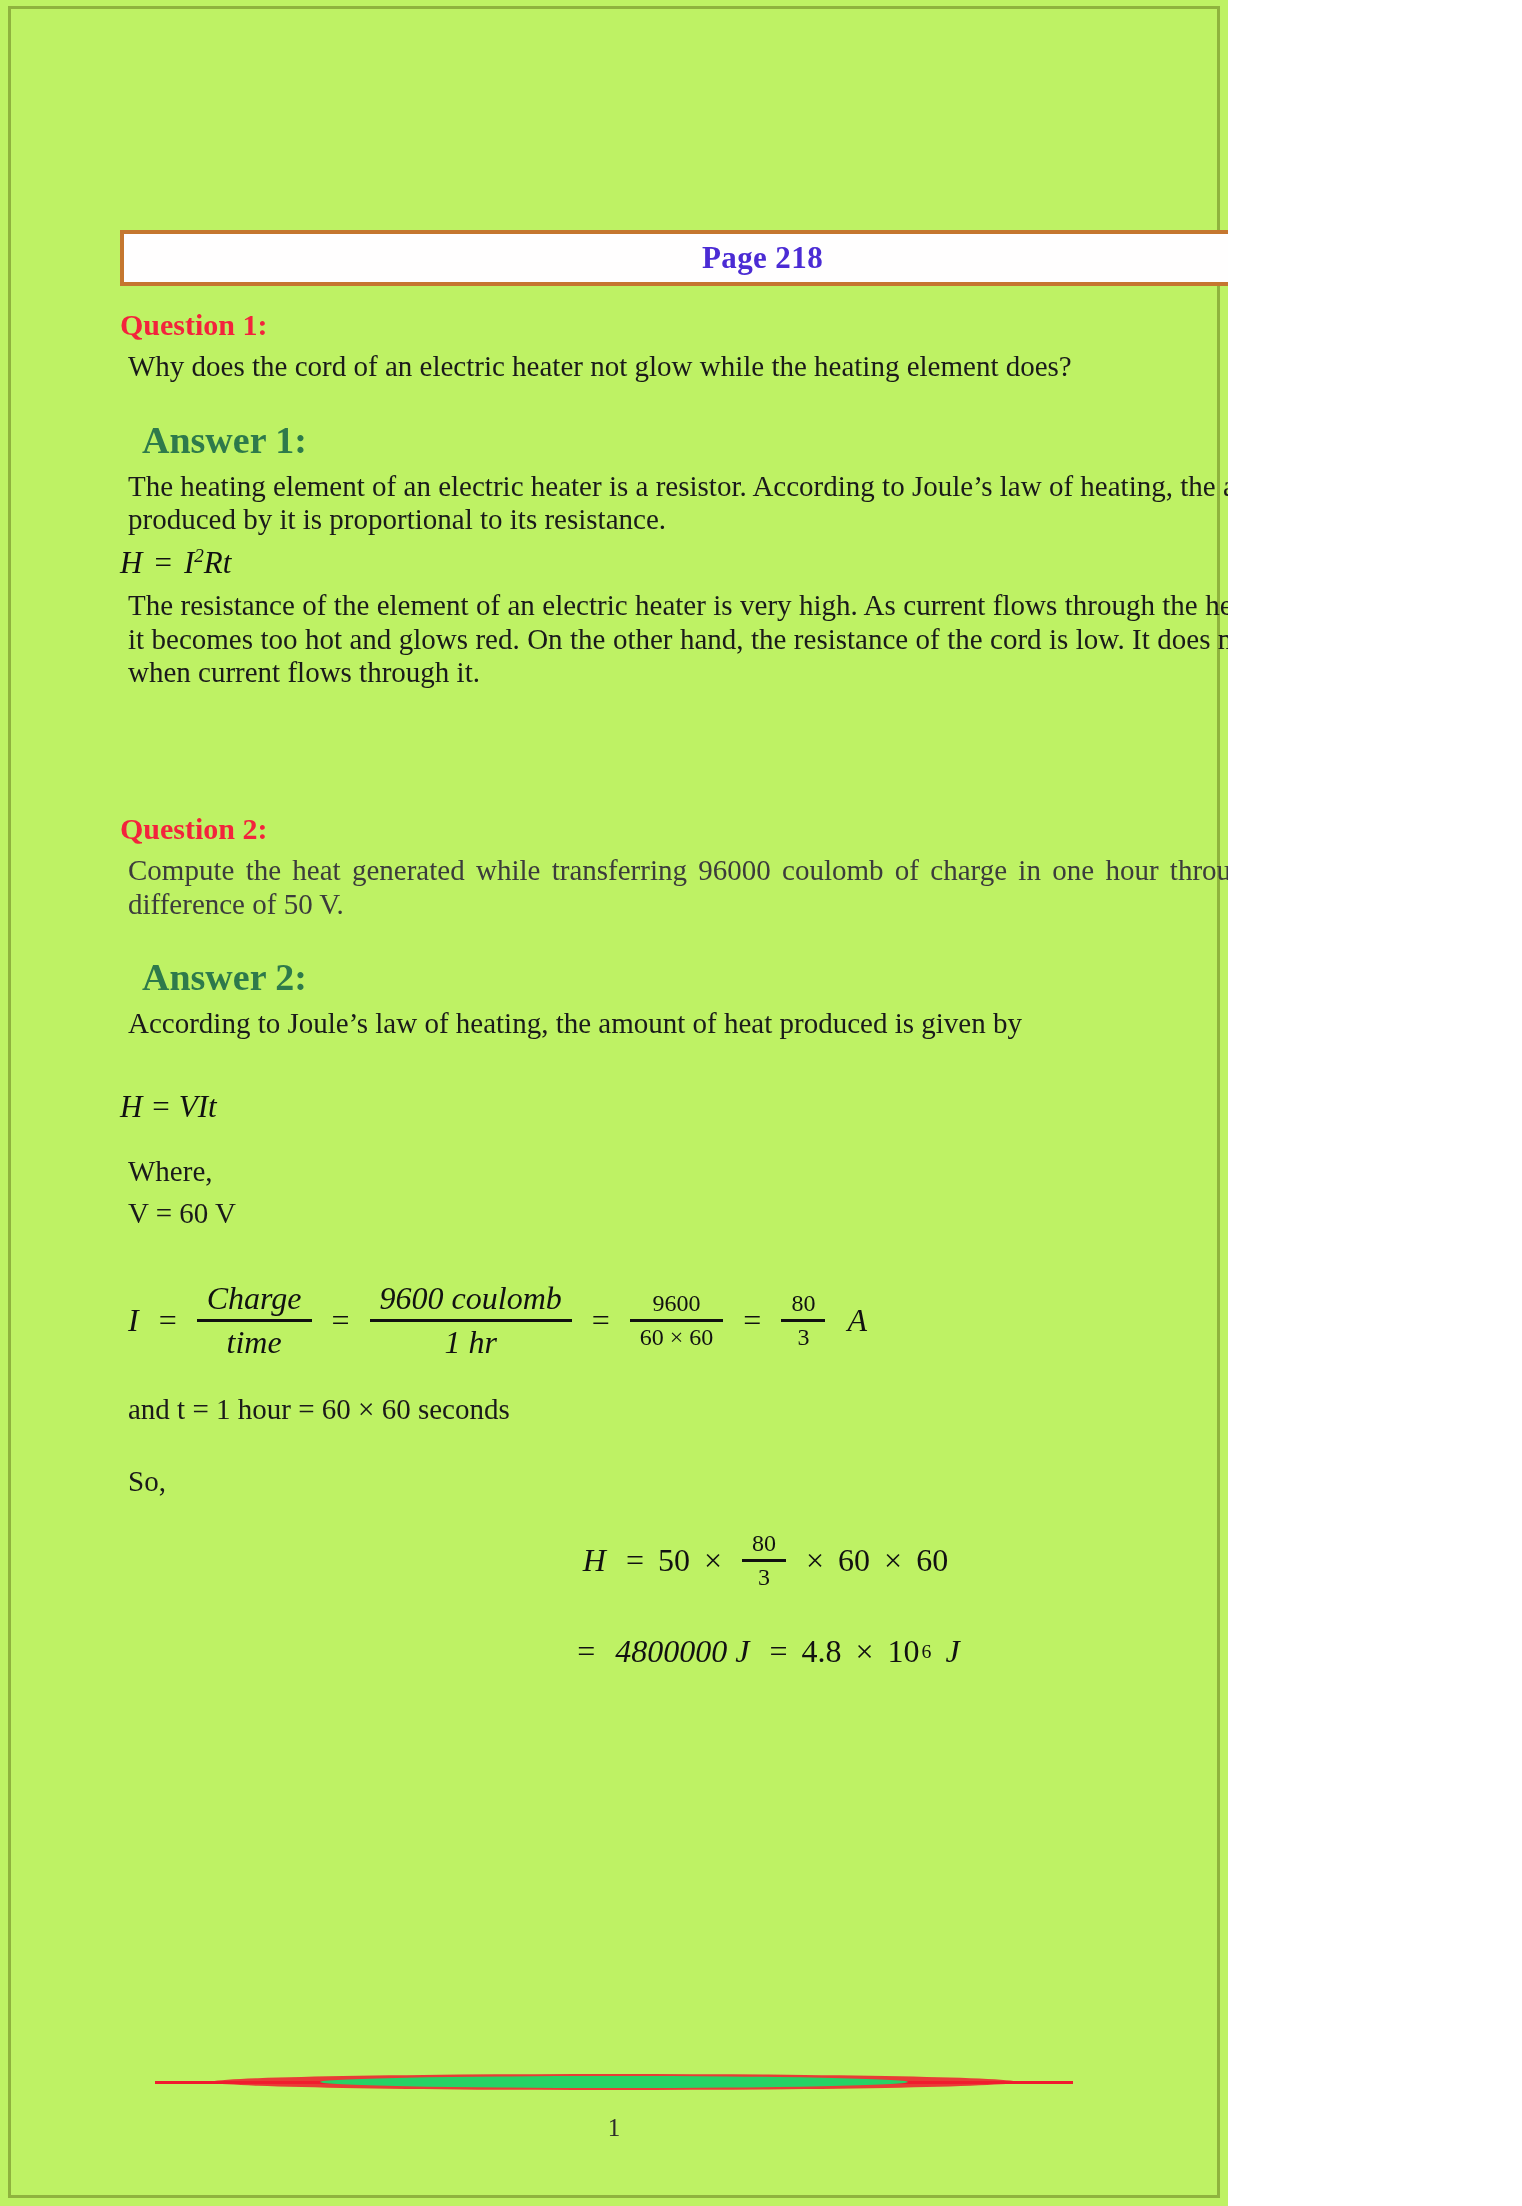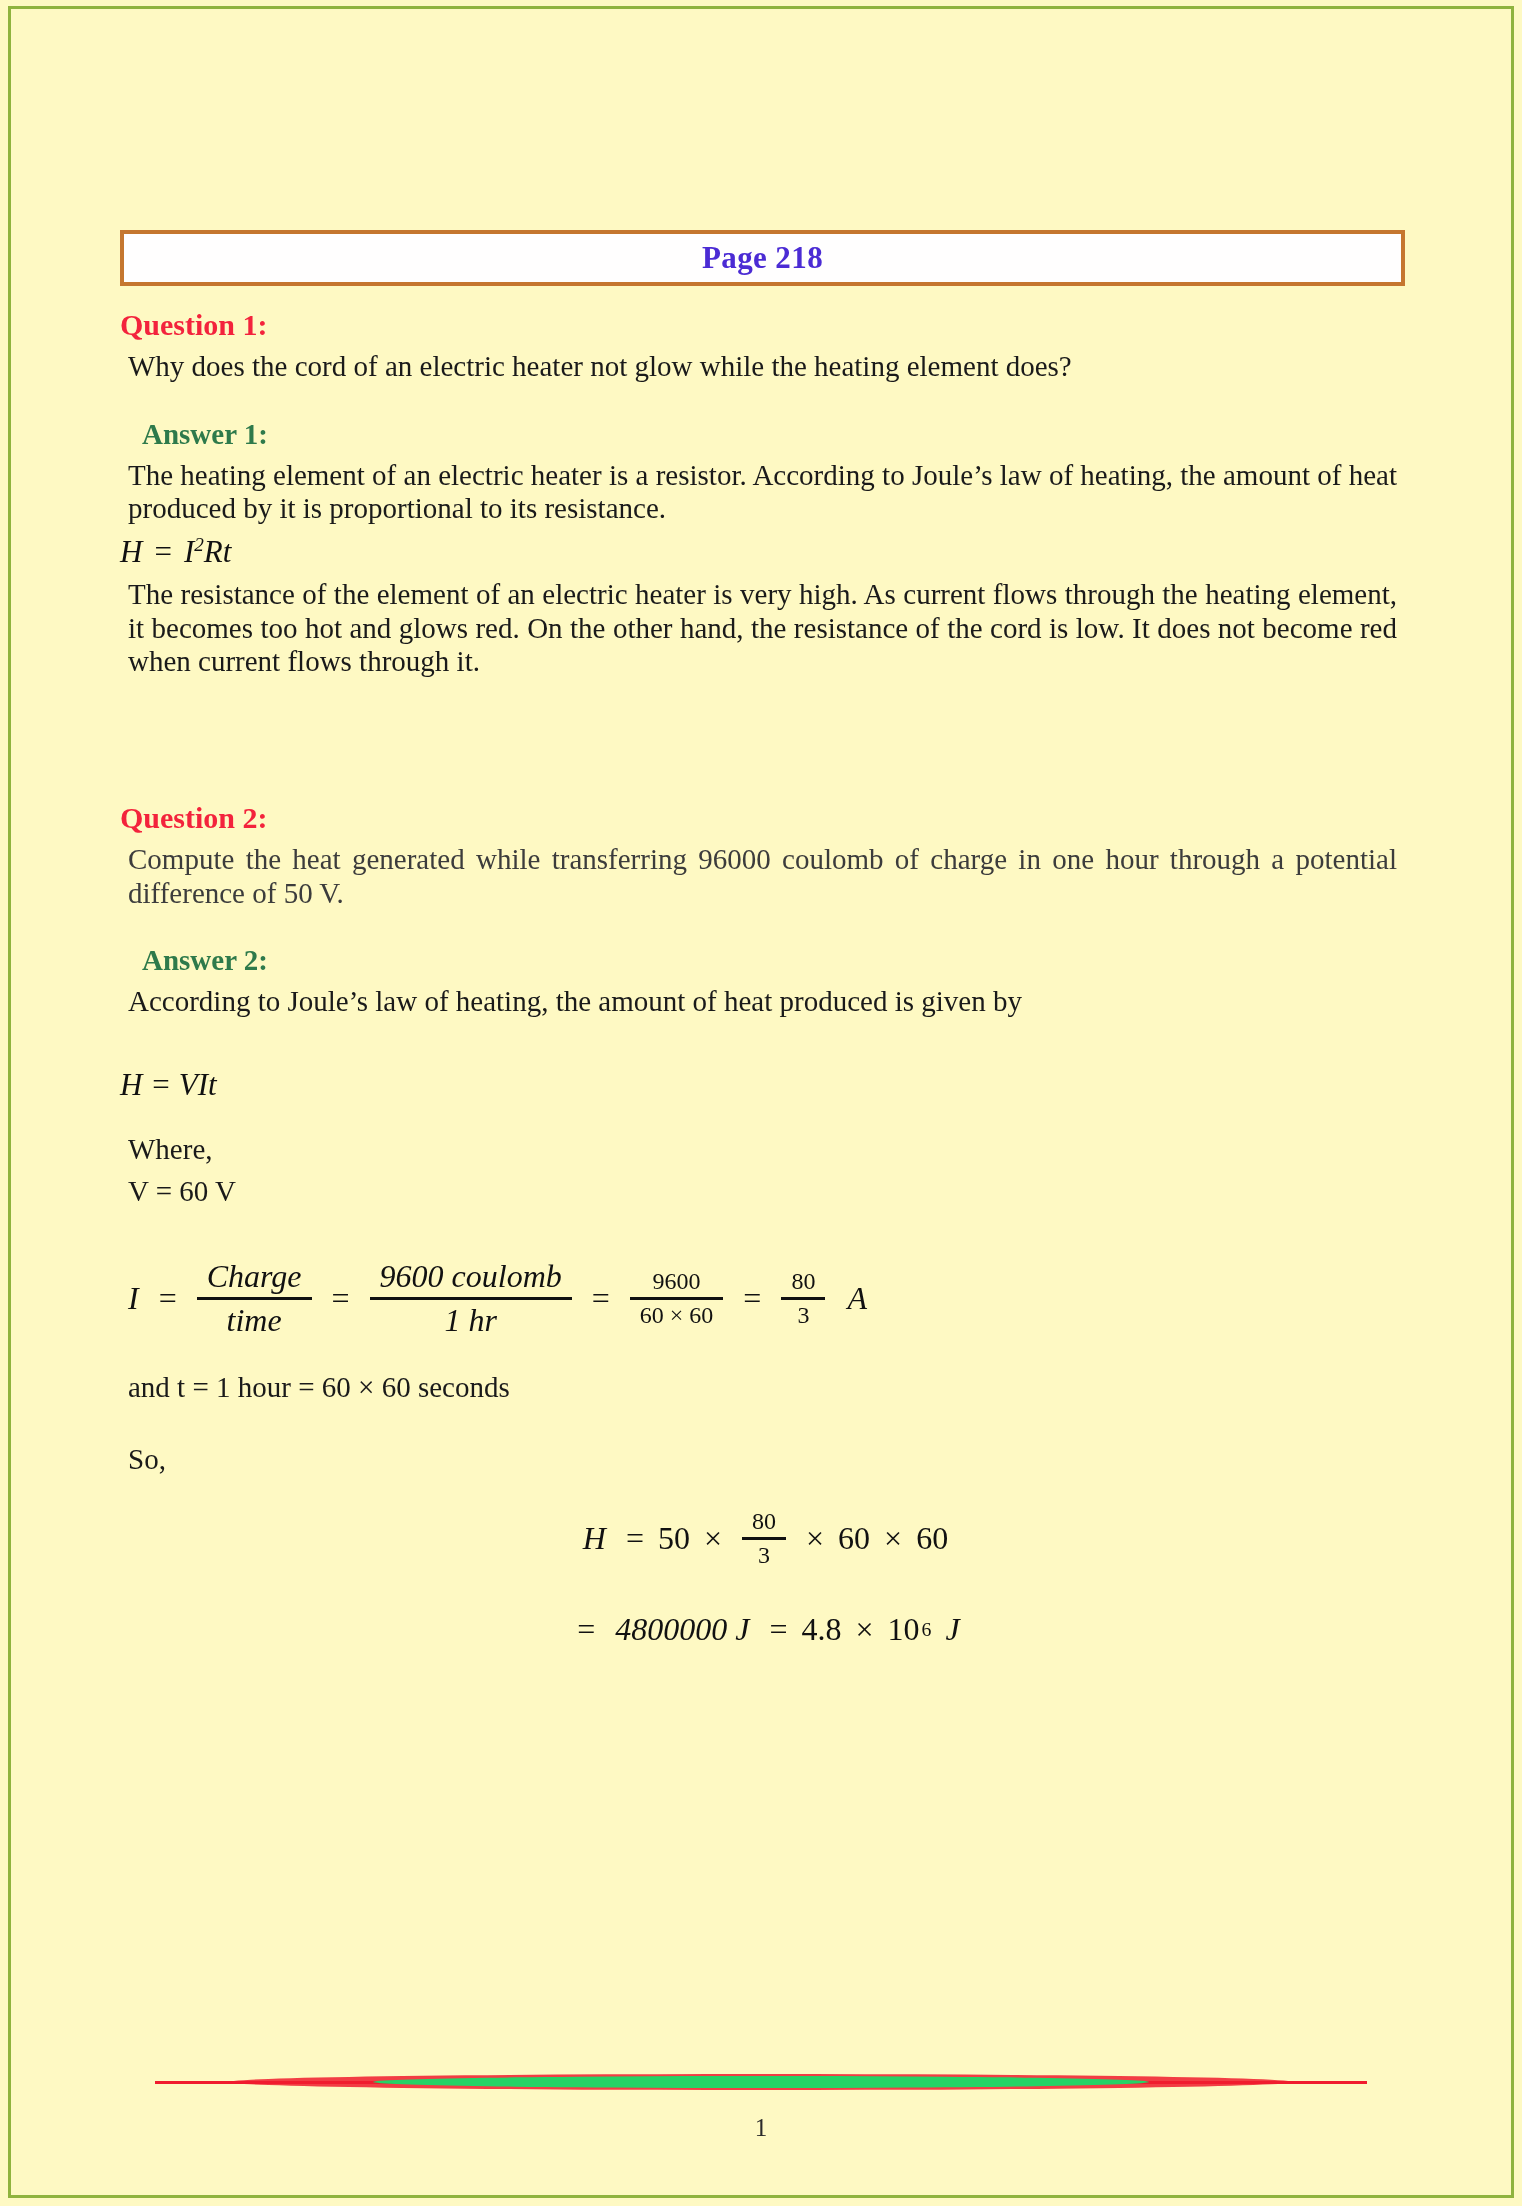--- a/index.html
+++ b/index.html
@@ -5,24 +5,24 @@
   html, body {
     margin: 0;
     padding: 0;
     background: #ffffff;
   }
   body {
     font-family: "Liberation Serif", "DejaVu Serif", serif;
   }
   .page {
     position: relative;
-    width: 1522px;
+    width: 1228px;
     height: 2206px;
     box-sizing: border-box;
-    background: #fef9c3;
+    background: #bef264;
     overflow: hidden;
   }
   
   .page-border {
     position: absolute;
     left: 8px;
     top: 6px;
     right: 8px;
     bottom: 8px;
     border: 3px solid #8FB33E;
@@ -56,21 +56,21 @@
   .q-heading {
     color: #F3233C;
     font-weight: bold;
     font-size: 30px;
     margin-top: 28px;
     margin-bottom: 6px;
   }
   .a-heading {
     color: #2E7A4B;
     font-weight: bold;
-    font-size: 29px;
+    font-size: 38px;
     margin-top: 34px;
     margin-bottom: 6px;
     padding-left: 22px;
   }
   .q-heading.first { margin-top: 22px; }
   
   .para {
     font-size: 29px;
     line-height: 1.16;
     color: #1a1a1a;

